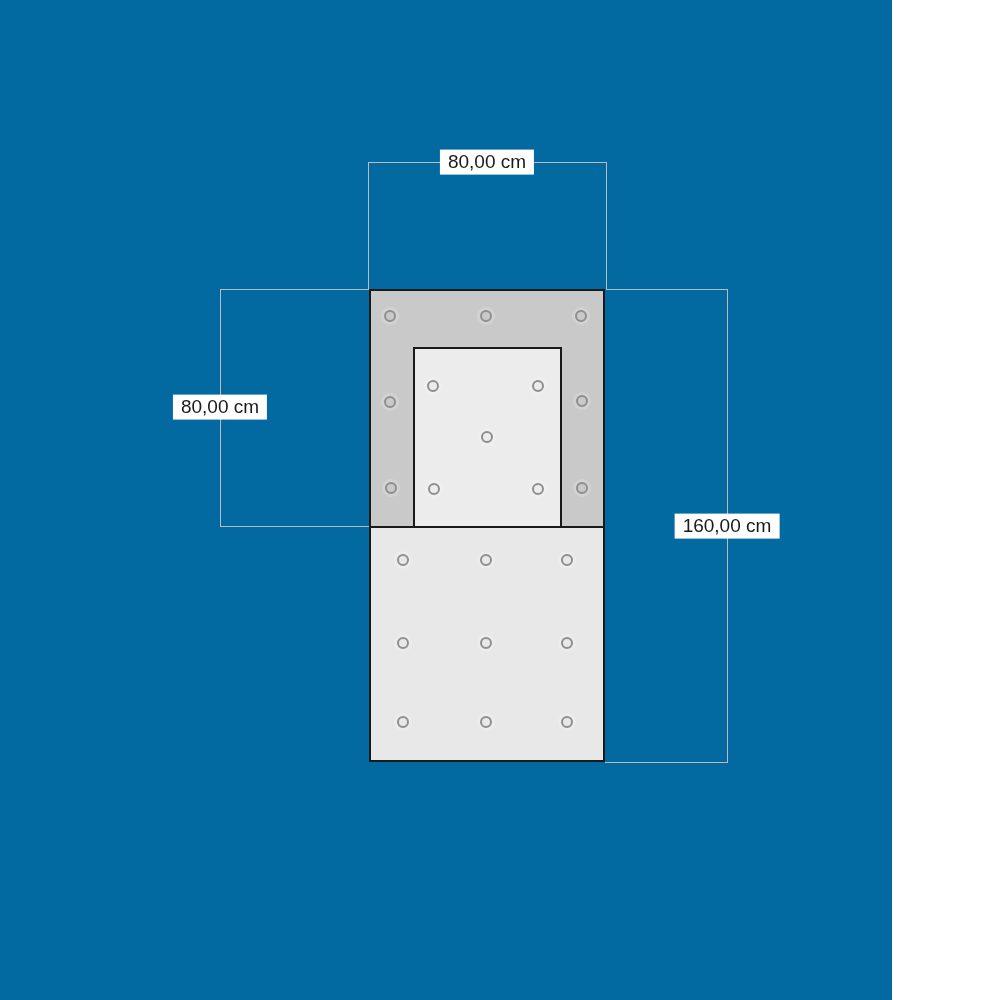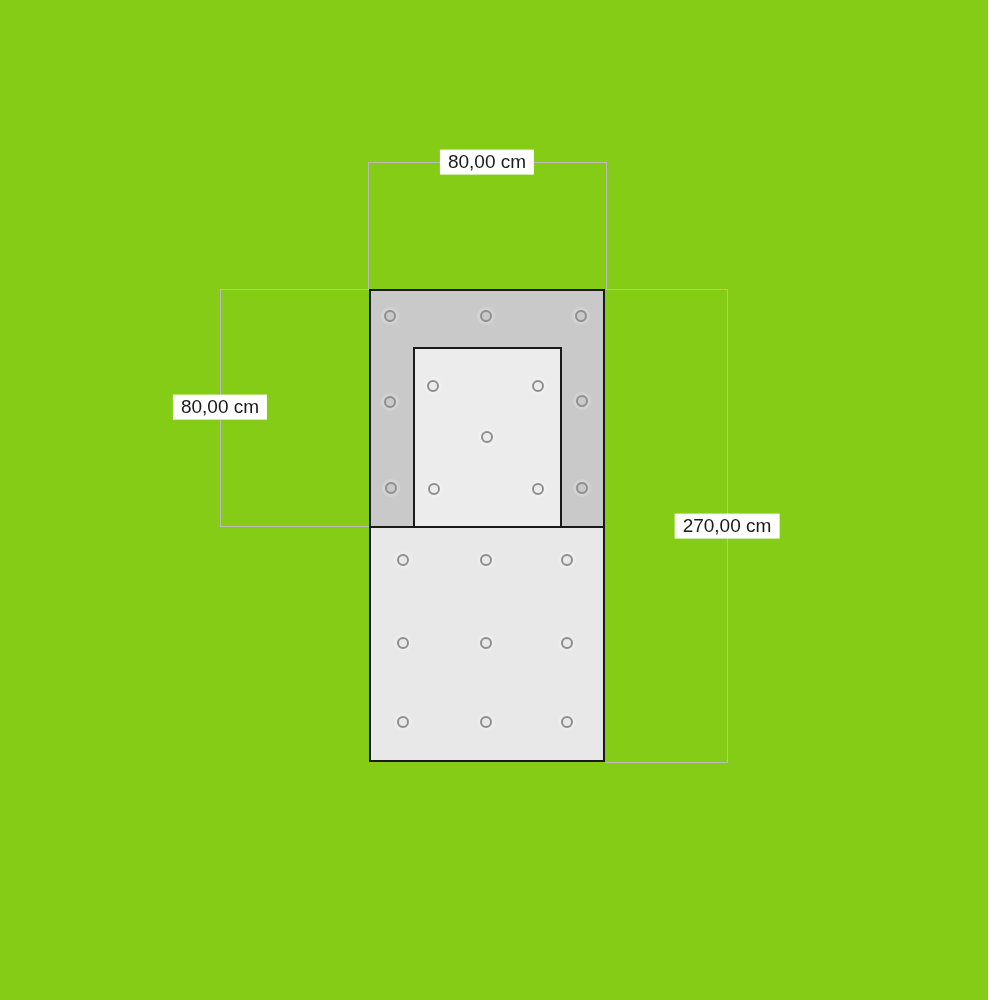--- a/index.html
+++ b/index.html
@@ -1,17 +1,17 @@
 <!DOCTYPE html>
 <html style="--frame: #c9c9c9; --inner: #ececec; --lower: #e8e8e8; --outline: #1a1a1a; --dimline: #bbbbbb; --hole: #8f8f8f;"><head>
 <meta charset="utf-8">
 <style>
   html,body{margin:0;padding:0;background:#fff;}
   .canvas{
-    position:relative;width:988px;height:1000px;background:#84cc16;
+    position:relative;width:892px;height:1000px;background:#0369a1;
     font-family:"Liberation Sans", sans-serif;overflow:hidden;
   }
   
   .dline{position:absolute;background:var(--dimline,#bbbbbb);}
   .dline.h{height:1px;}
   .dline.v{width:1px;}
   .dim-label{
     position:absolute;transform:translate(-50%,-50%);
     background:#ffffff;padding:1px 8px;
     font-size:19px;color:#1a1a1a;white-space:nowrap;line-height:1.2;
@@ -53,21 +53,21 @@
     <div class="dline v" style="left:220px;top:289px;height:238px"></div>
     <div class="dline h" style="left:220px;top:289px;width:149px"></div>
     <div class="dline h" style="left:220px;top:526px;width:149px"></div>
     <div class="dim-label" style="left:220px;top:407px">80,00 cm</div>
   </div>
 
   <div>
     <div class="dline v" style="left:727px;top:289px;height:474px"></div>
     <div class="dline h" style="left:606px;top:289px;width:121px"></div>
     <div class="dline h" style="left:605px;top:762px;width:122px"></div>
-    <div class="dim-label" style="left:727px;top:526px">270,00 cm</div>
+    <div class="dim-label" style="left:727px;top:526px">160,00 cm</div>
   </div>
 
   <div class="shape">
     <div class="upper-frame"></div>
     <div class="lower-panel"></div>
     <div class="inner-panel"></div>
     <div class="section-divider"></div>
     <div id="holes-layer">
         <div class="hole" style="left: 13px; top: 19px;"></div>
         <div class="hole" style="left: 109px; top: 19px;"></div>

